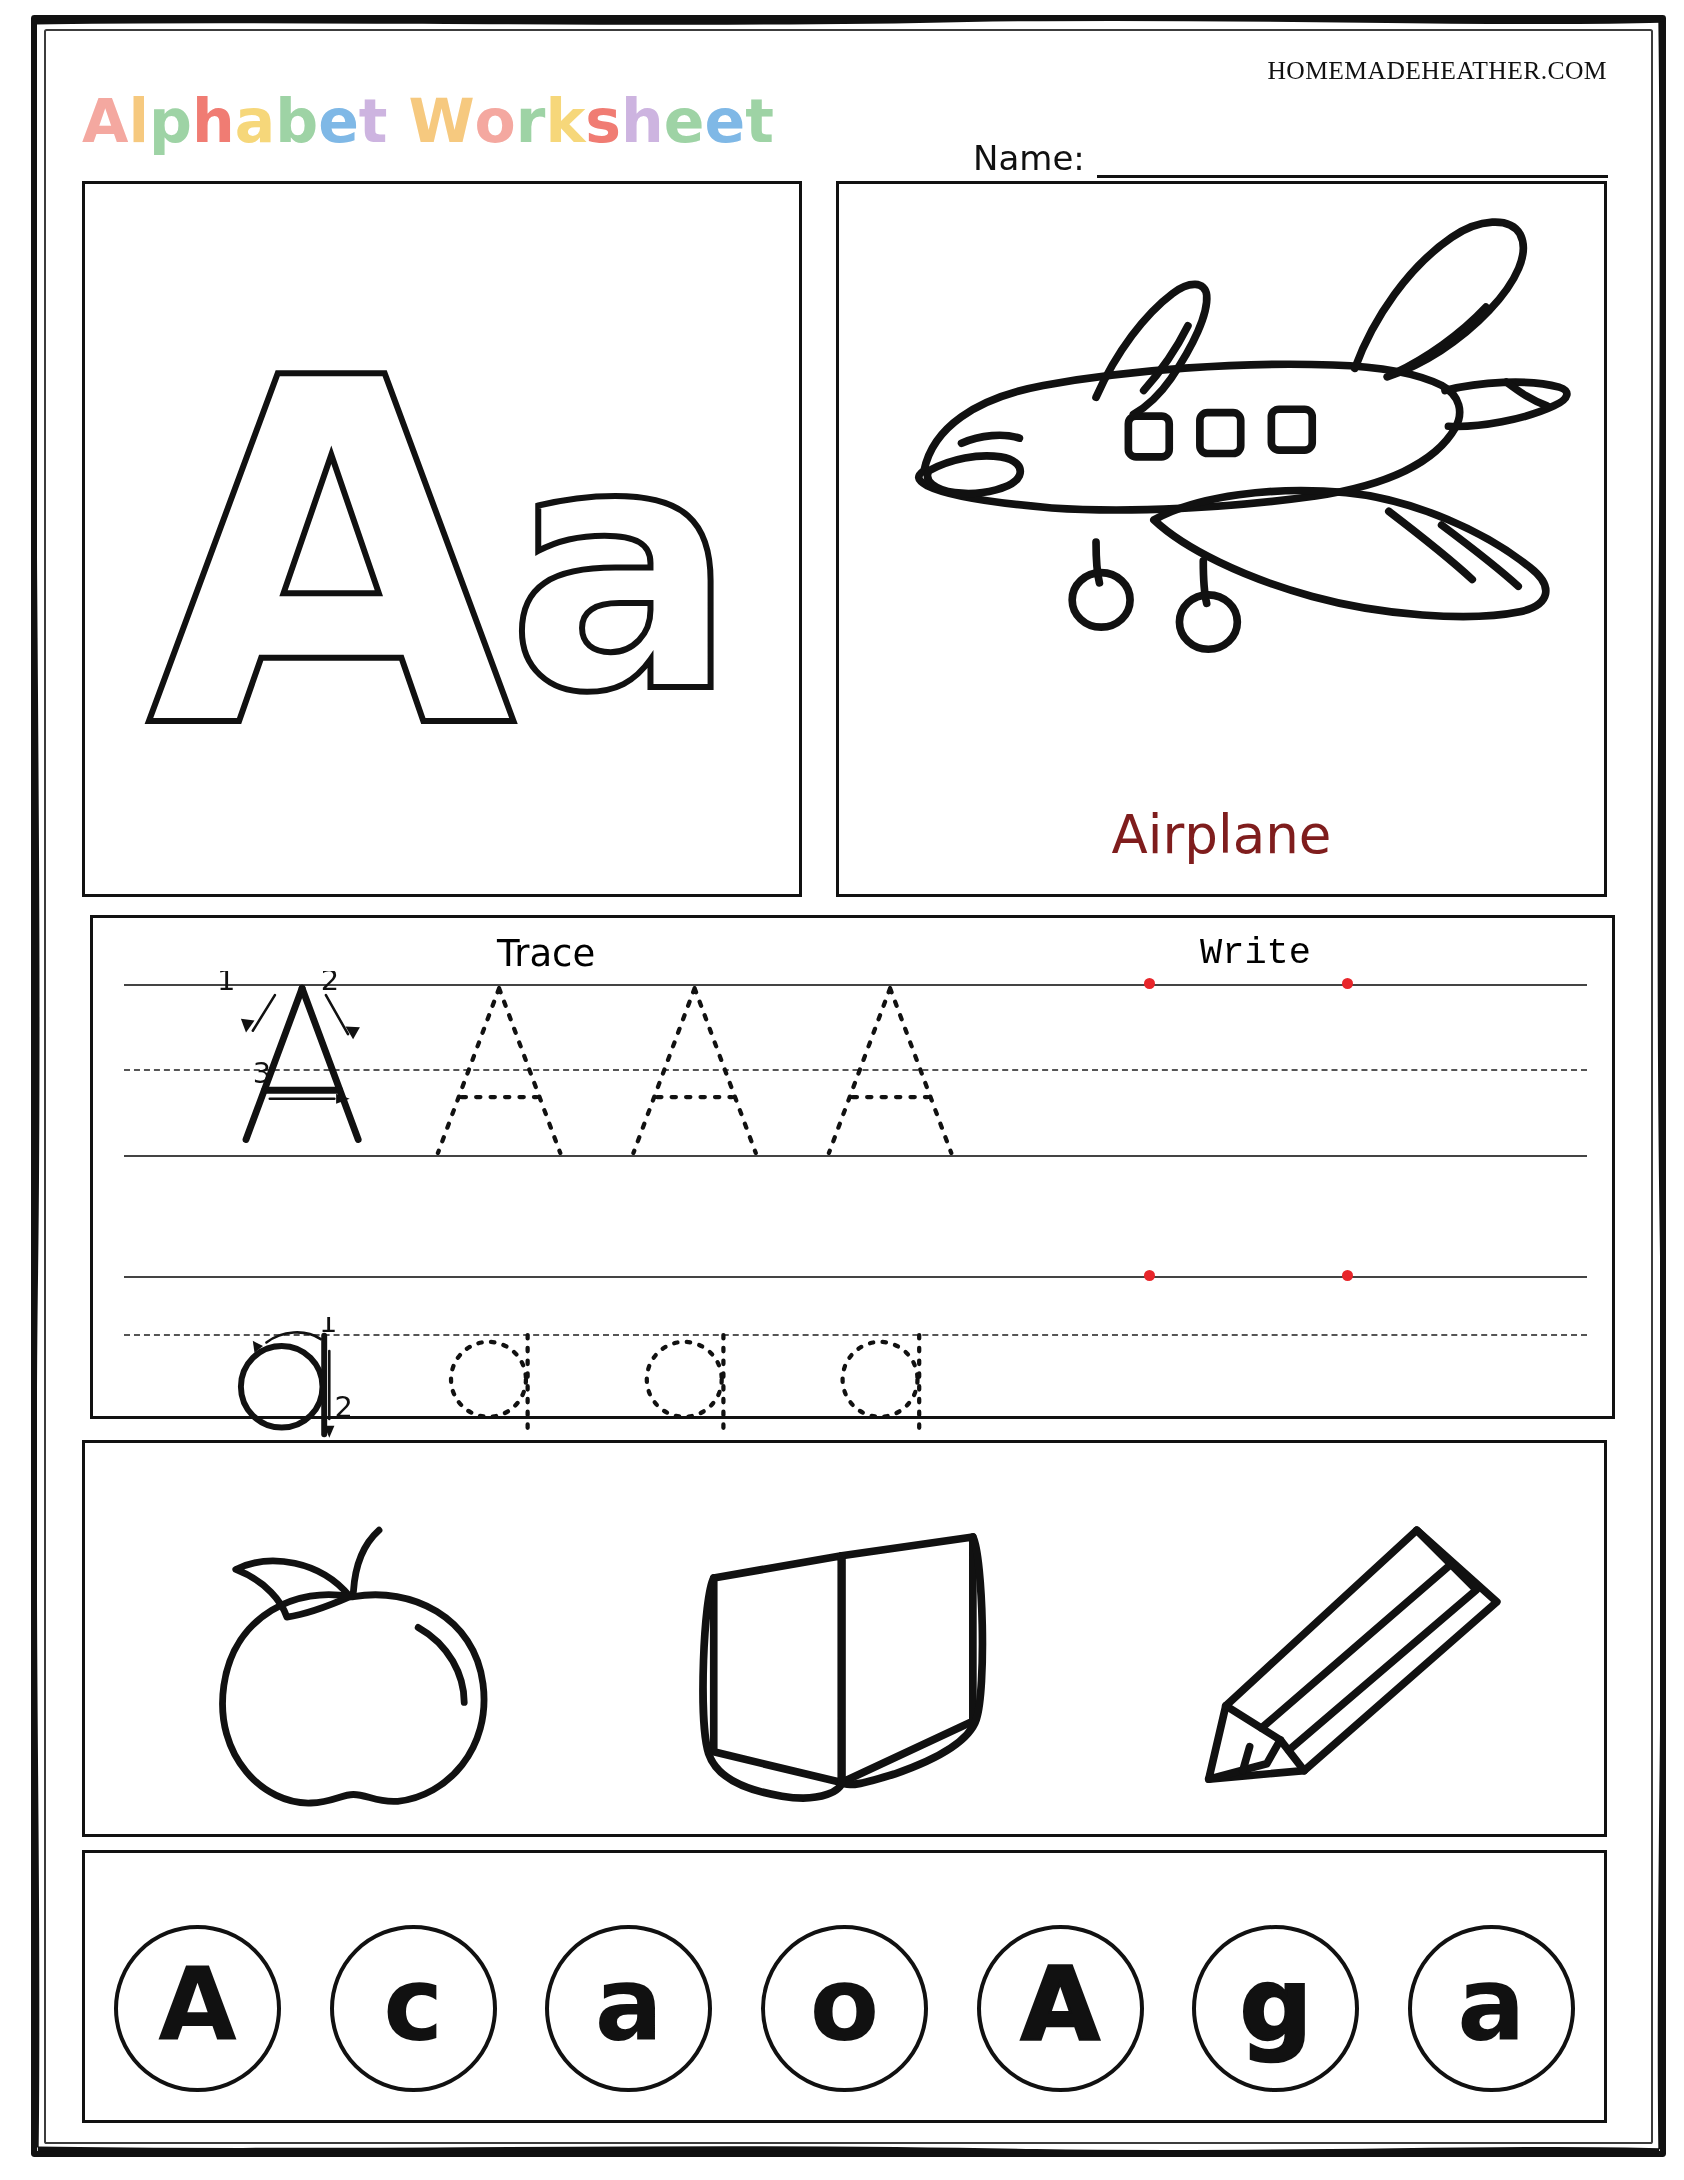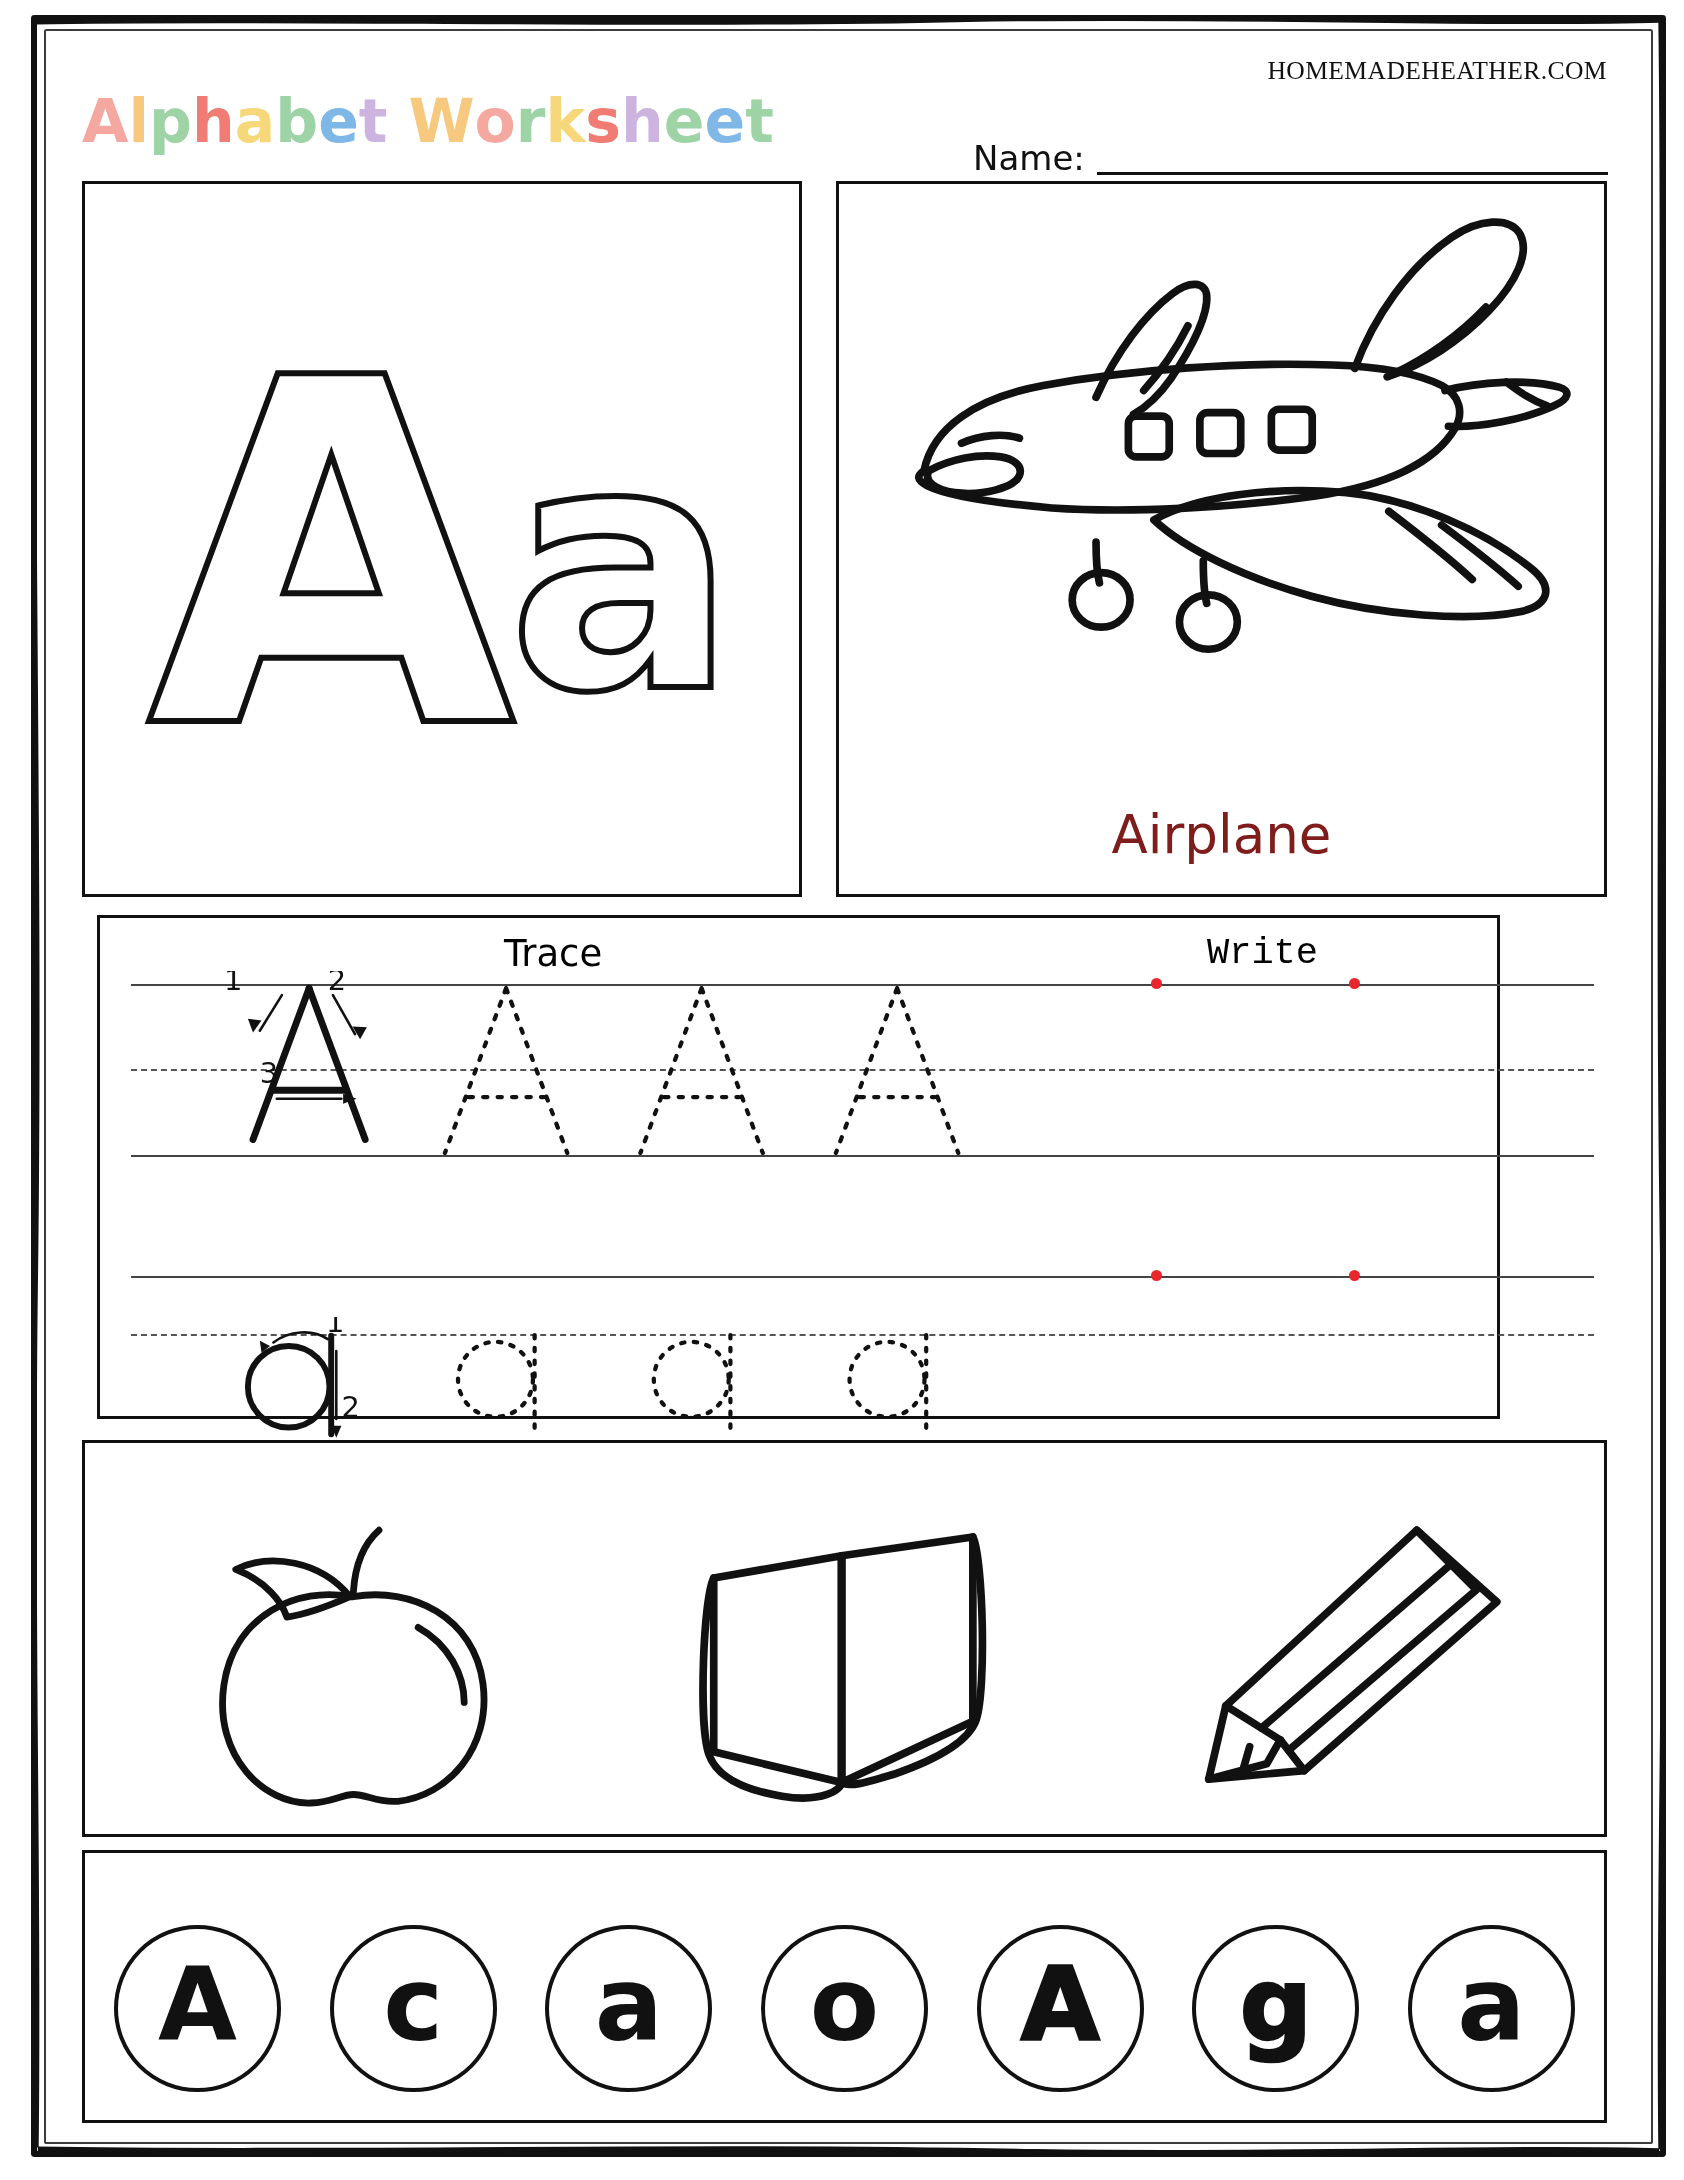--- a/index.html
+++ b/index.html
@@ -50,21 +50,21 @@
   }
   .title {
     position:absolute; left:0; top:33px;
     font-size:60px; font-weight:bold;
     font-family:"DejaVu Sans", sans-serif;
     white-space:nowrap;
   }
   .title span { display:inline-block; }
   .name-wrap {
     position:absolute; left:891px; top:85px;
-    display:flex; gap:12px;
+    display:flex; align-items:flex-end; gap:12px;
   }
   .name-label { font-size:34px; color:#111; font-family:"DejaVu Sans", sans-serif; }
   .name-line { width:511px; border-bottom:3.4px solid #111; height:37px; }
 
   
   .box { border:3.4px solid #111; background:#fff; position:absolute; }
 
   
   .row1 { position:absolute; left:0; top:128px; width:1525px; height:716px; }
   .letter-box { left:0; top:0; width:720px; height:716px; }
@@ -91,21 +91,21 @@
     font-size:53px;
     font-family:"DejaVu Sans", sans-serif;
     color:#7f1d1d;
   }
   .plane-holder {
     position:absolute; left:0; right:0; top:22px; height:494px;
     display:flex; align-items:center; justify-content:center;
   }
 
   
-  .row2 { position:absolute; left:15px; top:862px; width:1403px; height:504px; }
+  .row2 { position:absolute; left:8px; top:862px; width:1525px; height:504px; }
   .tw-head { position:absolute; top:13.6px; left:0; width:100%; height:51px; }
   .tw-head .trace { position:absolute; left:404px; top:0; font-size:37px; font-family:"DejaVu Sans",sans-serif; }
   .tw-head .write { position:absolute; left:1107px; top:0; font-size:37px; font-family:Liberation Mono, monospace; }
 
   .rule-group { position:absolute; left:31px; width:1463px; }
   .rule-solid { position:absolute; left:0; width:100%; height:0; border-top:2.6px solid #444; }
   .rule-dash  { position:absolute; left:0; width:100%; height:0; border-top:2.6px dashed #555; }
   .dot { position:absolute; width:11px; height:11px; border-radius:50%; background:#e8262b; }
 
   

